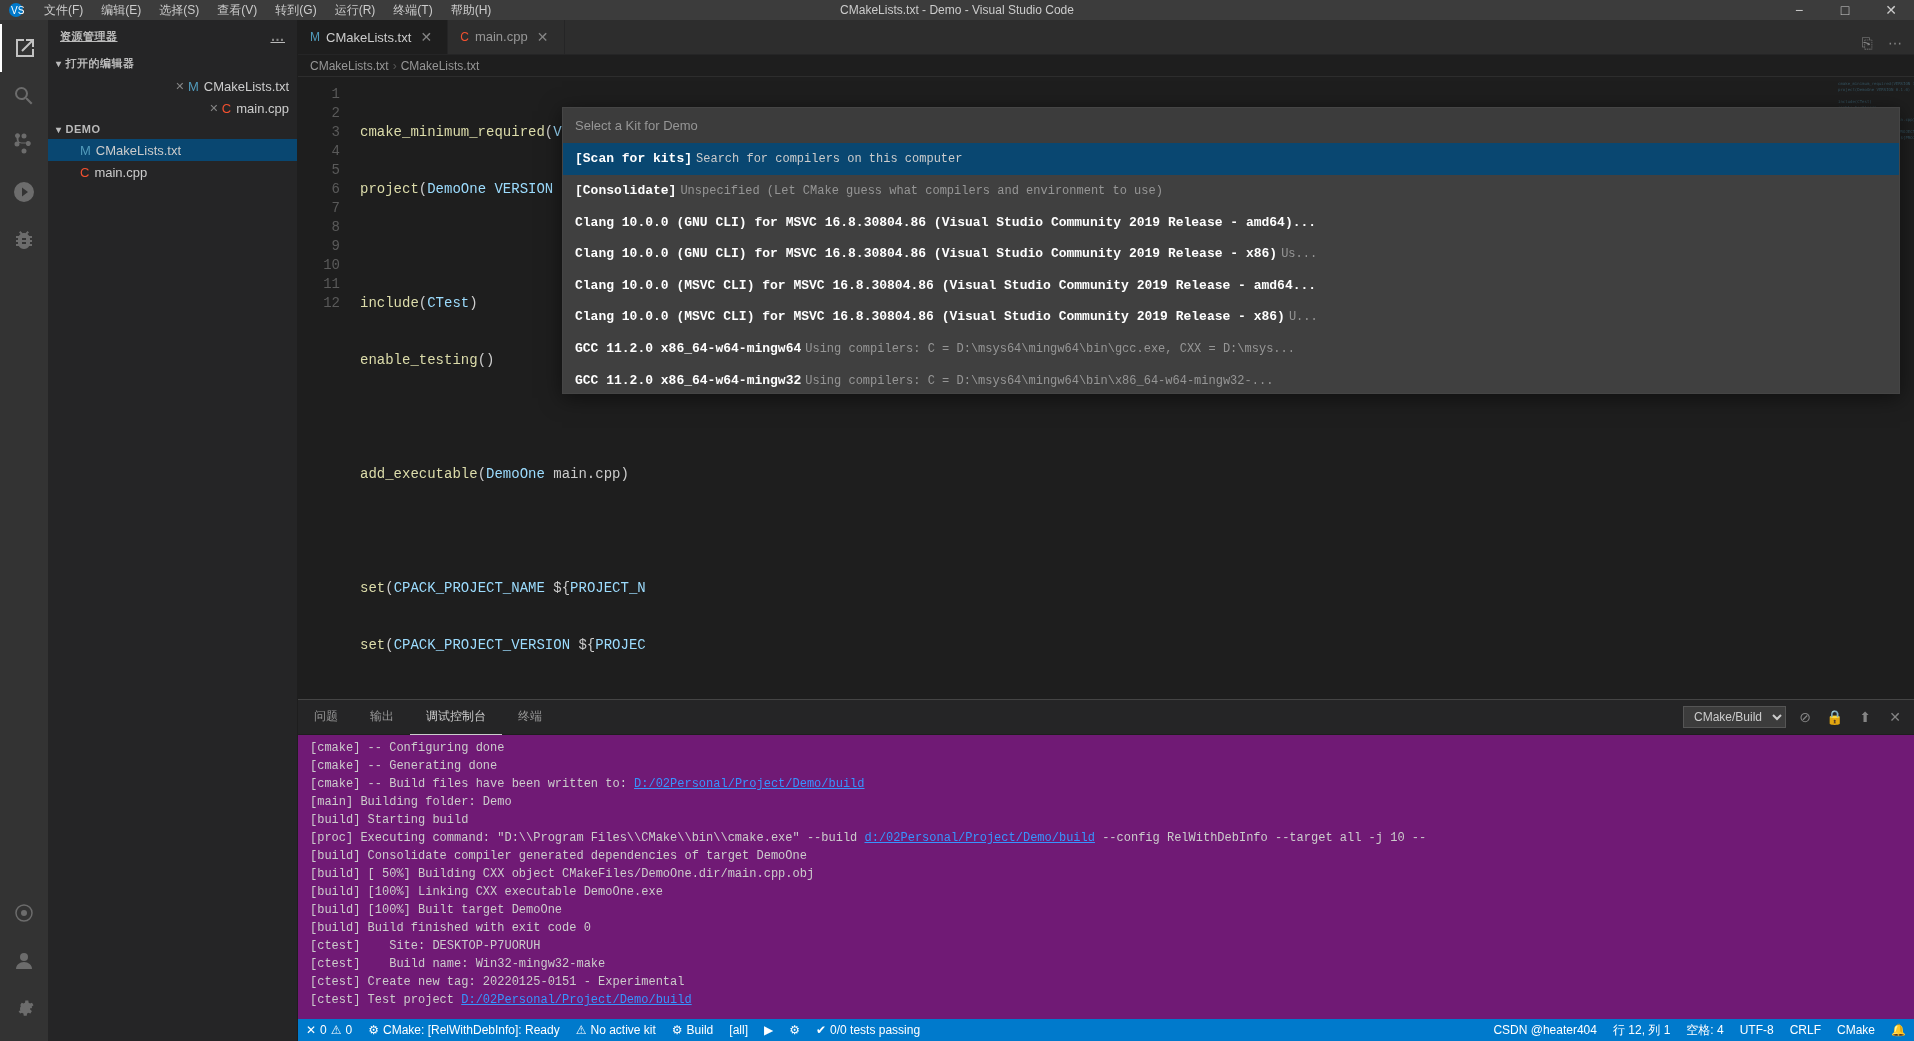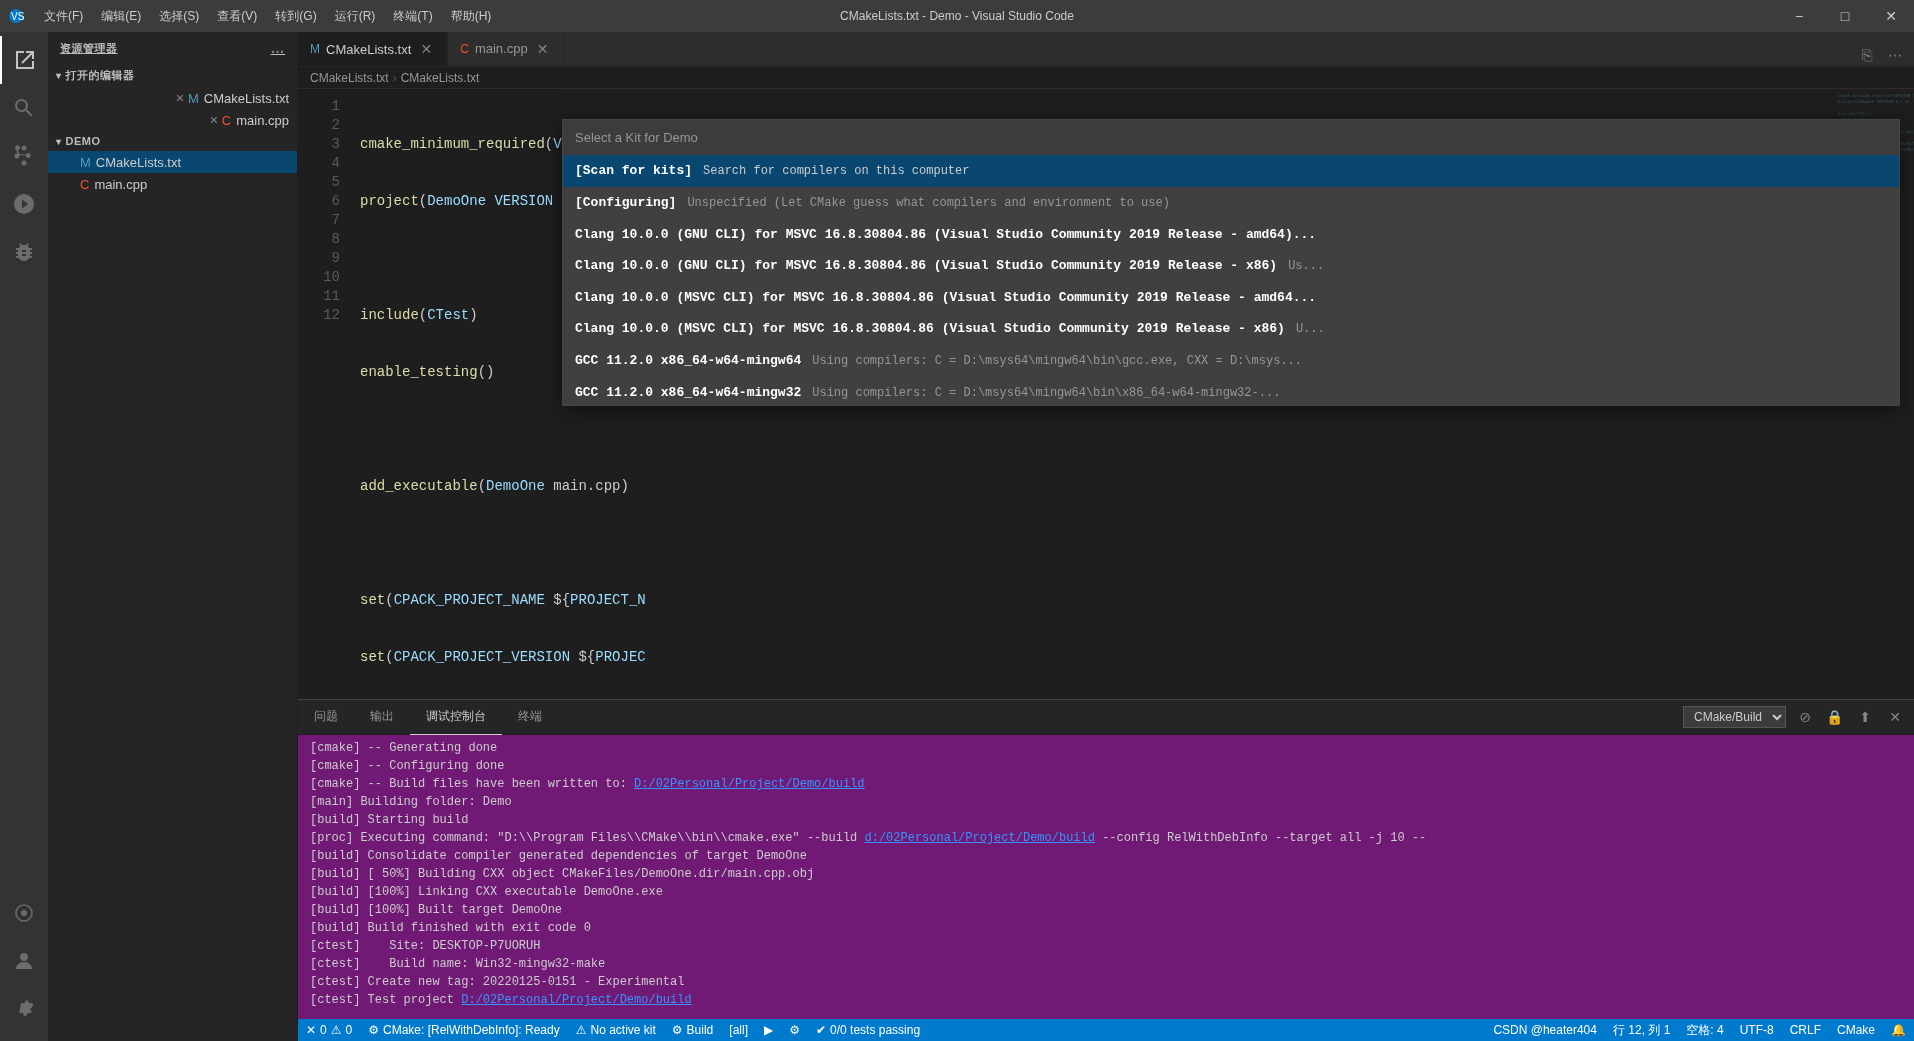--- a/index.html
+++ b/index.html
@@ -10,21 +10,21 @@
       color: #cccccc;
       font-family: 'Segoe UI', 'Microsoft YaHei', sans-serif;
       font-size: 12px;
       overflow: hidden;
       display: flex;
       flex-direction: column;
     }
 
     
     .title-bar {
-      height: 32px;
+      height: 20px;
       background: #3c3c3c;
       display: flex;
       align-items: center;
       justify-content: space-between;
       flex-shrink: 0;
       user-select: none;
     }
     .title-bar-left {
       display: flex;
       align-items: center;
@@ -306,21 +306,21 @@
     .kit-input::placeholder { color: #969696; }
     .kit-list {
       max-height: 250px;
       overflow-y: auto;
     }
     .kit-item {
       padding: 6px 12px;
       cursor: pointer;
       display: flex;
       align-items: baseline;
-      gap: 11px;
+      gap: 4px;
       font-size: 13px;
       color: #cccccc;
     }
     .kit-item.highlighted { background: #094771; color: white; }
     .kit-item .kit-label { font-weight: 600; color: #fff; white-space: nowrap; }
     .kit-item.highlighted .kit-label { color: #fff; }
     .kit-item .kit-desc { color: #969696; font-size: 12px; }
     .kit-item.highlighted .kit-desc { color: #cccccc; }
 
     
@@ -617,21 +617,21 @@
       </div>
 
       <div class="kit-selector">
         <input class="kit-input" type="text" value="" placeholder="Select a Kit for Demo" style="">
         <div class="kit-list">
           <div class="kit-item highlighted">
             <span class="kit-label">[Scan for kits]</span>
             <span class="kit-desc">Search for compilers on this computer</span>
           </div>
           <div class="kit-item">
-            <span class="kit-label">[Configuring]</span>
+            <span class="kit-label">[Consolidate]</span>
             <span class="kit-desc">Unspecified (Let CMake guess what compilers and environment to use)</span>
           </div>
           <div class="kit-item">
             <span class="kit-label">Clang 10.0.0 (GNU CLI) for MSVC 16.8.30804.86 (Visual Studio Community 2019 Release - amd64)...</span>
           </div>
           <div class="kit-item">
             <span class="kit-label">Clang 10.0.0 (GNU CLI) for MSVC 16.8.30804.86 (Visual Studio Community 2019 Release - x86)</span>
             <span class="kit-desc">Us...</span>
           </div>
           <div class="kit-item">
@@ -664,22 +664,22 @@
           <select>
             <option>CMake/Build</option>
           </select>
           <div class="panel-icon-btn">⊘</div>
           <div class="panel-icon-btn">🔒</div>
           <div class="panel-icon-btn">⬆</div>
           <div class="panel-icon-btn">✕</div>
         </div>
       </div>
       <div class="panel-content">
+        <div class="panel-line">[cmake] -- Configuring done</div>
         <div class="panel-line">[cmake] -- Generating done</div>
-        <div class="panel-line">[cmake] -- Configuring done</div>
         <div class="panel-line">[cmake] -- Build files have been written to: <span class="panel-link">D:/02Personal/Project/Demo/build</span></div>
         <div class="panel-line">[main] Building folder: Demo</div>
         <div class="panel-line">[build] Starting build</div>
         <div class="panel-line">[proc] Executing command: "D:\\Program Files\\CMake\\bin\\cmake.exe" --build <span class="panel-link">d:/02Personal/Project/Demo/build</span> --config RelWithDebInfo --target all -j 10 --</div>
         <div class="panel-line">[build] Consolidate compiler generated dependencies of target DemoOne</div>
         <div class="panel-line">[build] [ 50%] Building CXX object CMakeFiles/DemoOne.dir/main.cpp.obj</div>
         <div class="panel-line">[build] [100%] Linking CXX executable DemoOne.exe</div>
         <div class="panel-line">[build] [100%] Built target DemoOne</div>
         <div class="panel-line">[build] Build finished with exit code 0</div>
         <div class="panel-line">[ctest]    Site: DESKTOP-P7UORUH</div>

